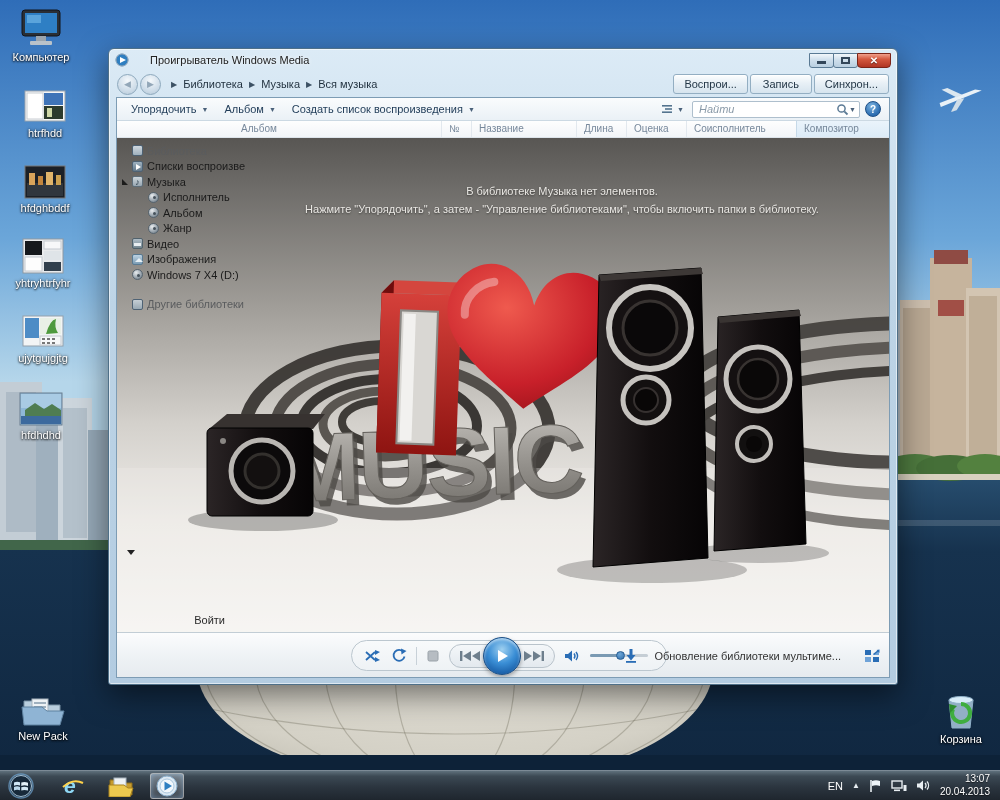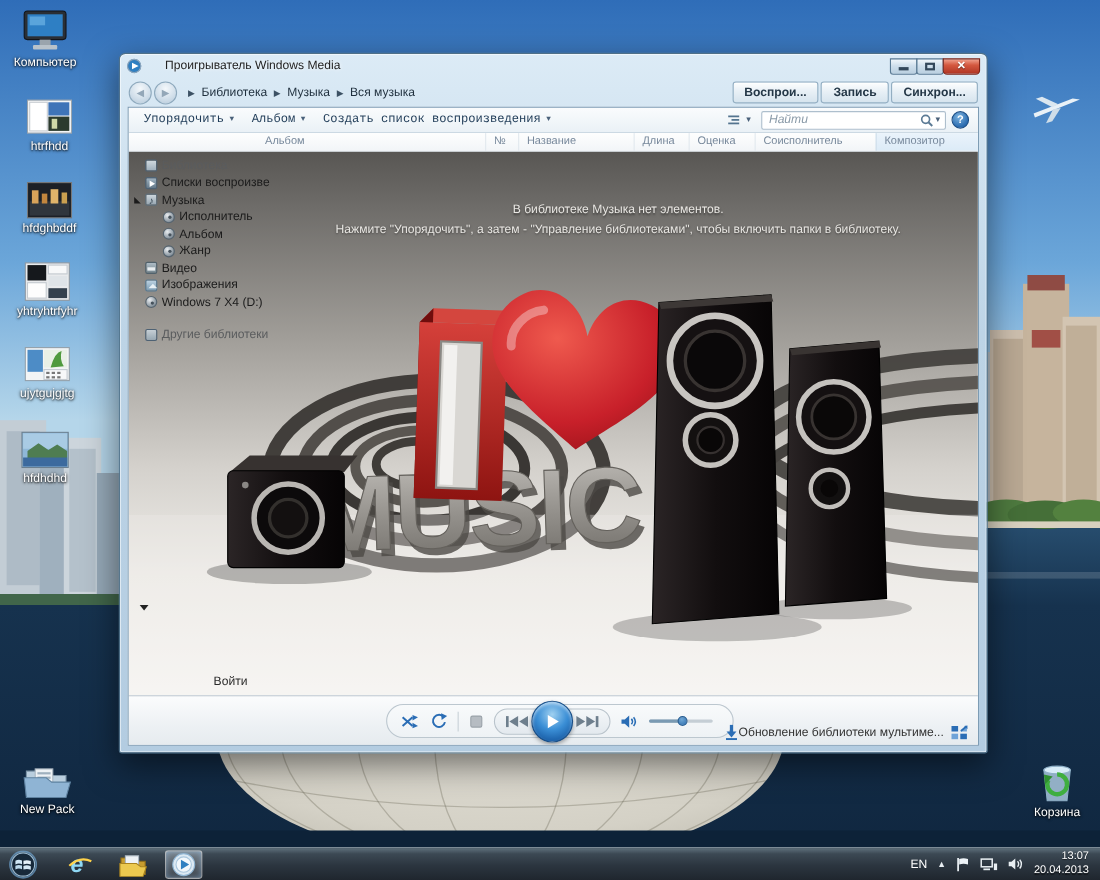--- a/index.html
+++ b/index.html
@@ -45,28 +45,28 @@
 
   #navrow { height:26px; display:flex; align-items:center; padding:0 8px; }
   .navcircle { width:21px; height:21px; border-radius:50%; border:1px solid #8ea9bd;
     background:radial-gradient(circle at 50% 30%, #f4f8fb, #cfdde9 60%, #b4c8d8); margin-right:2px;
     display:flex; align-items:center; justify-content:center; color:#93a7b8; font-size:9px; }
   #breadcrumb { display:flex; align-items:center; gap:6px; margin-left:8px; font-size:11px; color:#1f2f3d; flex:1; }
   #breadcrumb .sep { font-size:8px; color:#3c5164; }
   .tabs { display:flex; gap:2px; }
   .tab { min-width:62px; padding:3px 10px; font-size:11px; color:#243747; text-align:center;
     border:1px solid #93aec2; border-radius:3px;
-    background:linear-gradient(#fdfefe, #e8f0f6 45%, #d6e4ee); box-shadow:inset 0 1px 0 #fff;font-weight:bold; }
+    background:linear-gradient(#fdfefe, #e8f0f6 45%, #d6e4ee); box-shadow:inset 0 1px 0 #fff; }
 
   #client { flex:1; margin:0 7px 6px 7px; border:1px solid #7d9cb4; background:#fff;
     display:flex; flex-direction:column; overflow:hidden; }
 
   #toolbar { height:23px; display:flex; align-items:center; gap:4px; padding:0 8px;
     background:linear-gradient(#fafcfd, #eaf1f6); border-bottom:1px solid #ccd9e3; font-size:11px; color:#1f3b57; }
-  .tbtn { display:flex; align-items:center; gap:5px; padding:2px 6px;font-family:Liberation Mono, monospace; }
+  .tbtn { display:flex; align-items:center; gap:5px; padding:2px 6px; }
   .caret { font-size:7px; color:#4a617a; }
   #toolbar-right { margin-left:auto; display:flex; align-items:center; gap:5px; }
   #viewopts { display:flex; align-items:center; gap:3px; padding:1px 3px; }
   #searchbox { width:168px; height:17px; border:1px solid #aebfcd; border-radius:2px; background:#fff;
     display:flex; align-items:center; padding:0 3px 0 6px; }
   #searchbox input { border:none; outline:none; flex:1; font-size:11px; font-family:"Liberation Sans",sans-serif; color:#333; min-width:0; }
   #searchbox input::placeholder { font-style:italic; color:#8a9aa8; }
   #helpbtn { width:16px; height:16px; border-radius:50%; background:radial-gradient(circle at 40% 30%, #7db4e0, #2b6cb0 70%);
     color:#fff; font-size:10px; font-weight:bold; display:flex; align-items:center; justify-content:center;
     border:1px solid #1d4f86; }
@@ -114,21 +114,21 @@
   #pnGroup { position:relative; width:106px; height:24px; border:1px solid #b9c3cb; border-radius:13px;
     background:linear-gradient(#f4f7f9,#e3e9ee); display:flex; align-items:center; justify-content:space-between; padding:0 9px; }
   #playbtn { position:absolute; left:50%; top:-8px; transform:translateX(-50%); width:38px; height:38px; border-radius:50%;
     background:radial-gradient(circle at 50% 32%, #9fd0f0, #3b8fd6 45%, #1a5fa8 80%, #14477e);
     border:1px solid #1b4f86; box-shadow:0 2px 4px rgba(0,0,0,.35), inset 0 2px 3px rgba(255,255,255,.6);
     display:flex; align-items:center; justify-content:center; }
   #volslider { width:58px; height:3px; background:#c5ced5; border-radius:2px; position:relative; }
   #volslider .fill { position:absolute; left:0; top:0; height:3px; width:30px; background:#7a9ab3; border-radius:2px; }
   #volslider .thumb { position:absolute; left:26px; top:-3px; width:9px; height:9px; border-radius:50%;
     background:radial-gradient(circle at 40% 30%, #6fa7d6, #2f6fae); border:1px solid #275d92; }
-  #status { position:absolute; right:8px; top:10px; height:45px; display:flex; align-items:center; gap:0; }
+  #status { position:absolute; right:8px; top:0; height:45px; display:flex; align-items:center; gap:17px; }
   #status .stext { font-size:11px; color:#333; }
 
   svg { display:block; }
   text { font-family:"Liberation Sans", sans-serif; }
 </style>
 </head>
 <body>
 
 <div id="desktop">
 

